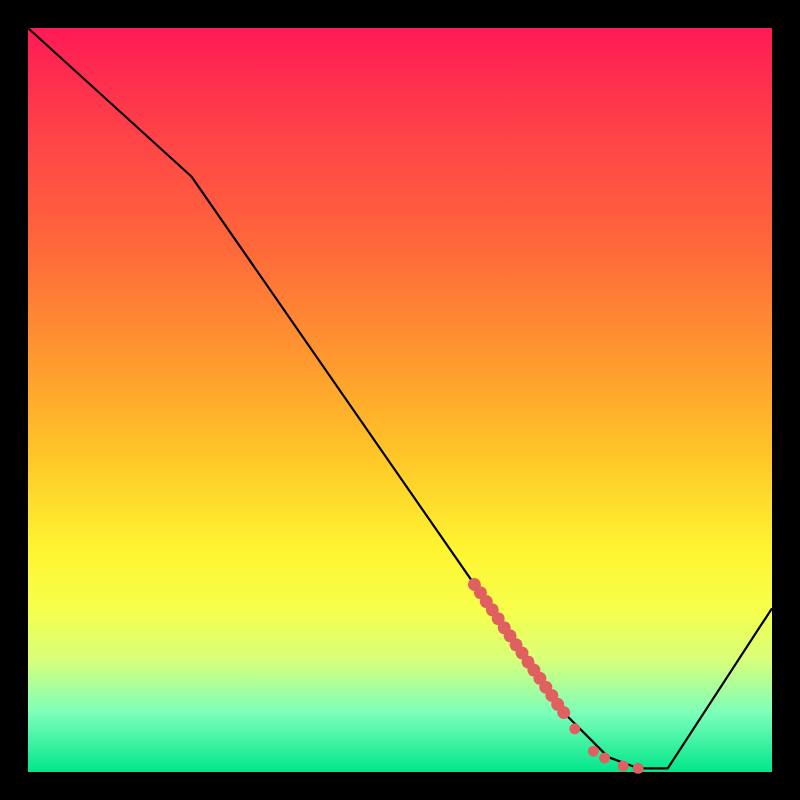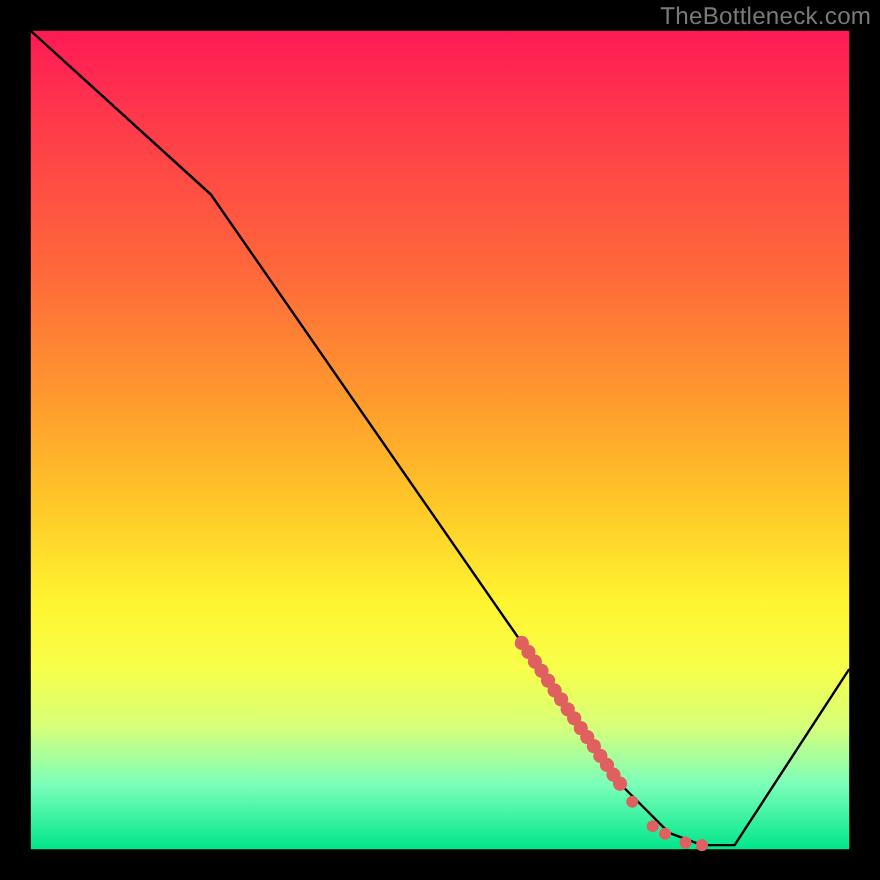--- a/index.html
+++ b/index.html
@@ -60,21 +60,20 @@
     stroke-linejoin: round;
   }
   .dots circle {
     fill: #e06060;
   }
 </style>
 </head>
 <body>
 
 <div class="frame">
-  <div class="attribution">TheBottleneck.com</div>
 
   <div class="plot-area">
     <svg class="curve" viewBox="0 0 744 744">
       <path d="M0.0 0.0 L163.7 148.8 L483.6 610.1 L535.7 684.5 L580.3 729.1 L610.1 740.3 L639.8 740.3 L744.0 580.3"></path>
       <g class="dots">
           <circle cx="446.4" cy="556.5" r="6.5"></circle>
           <circle cx="452.4" cy="564.7" r="6.5"></circle>
           <circle cx="458.3" cy="573.6" r="6.5"></circle>
           <circle cx="464.3" cy="581.8" r="6.5"></circle>
           <circle cx="470.2" cy="590.7" r="6.5"></circle>

